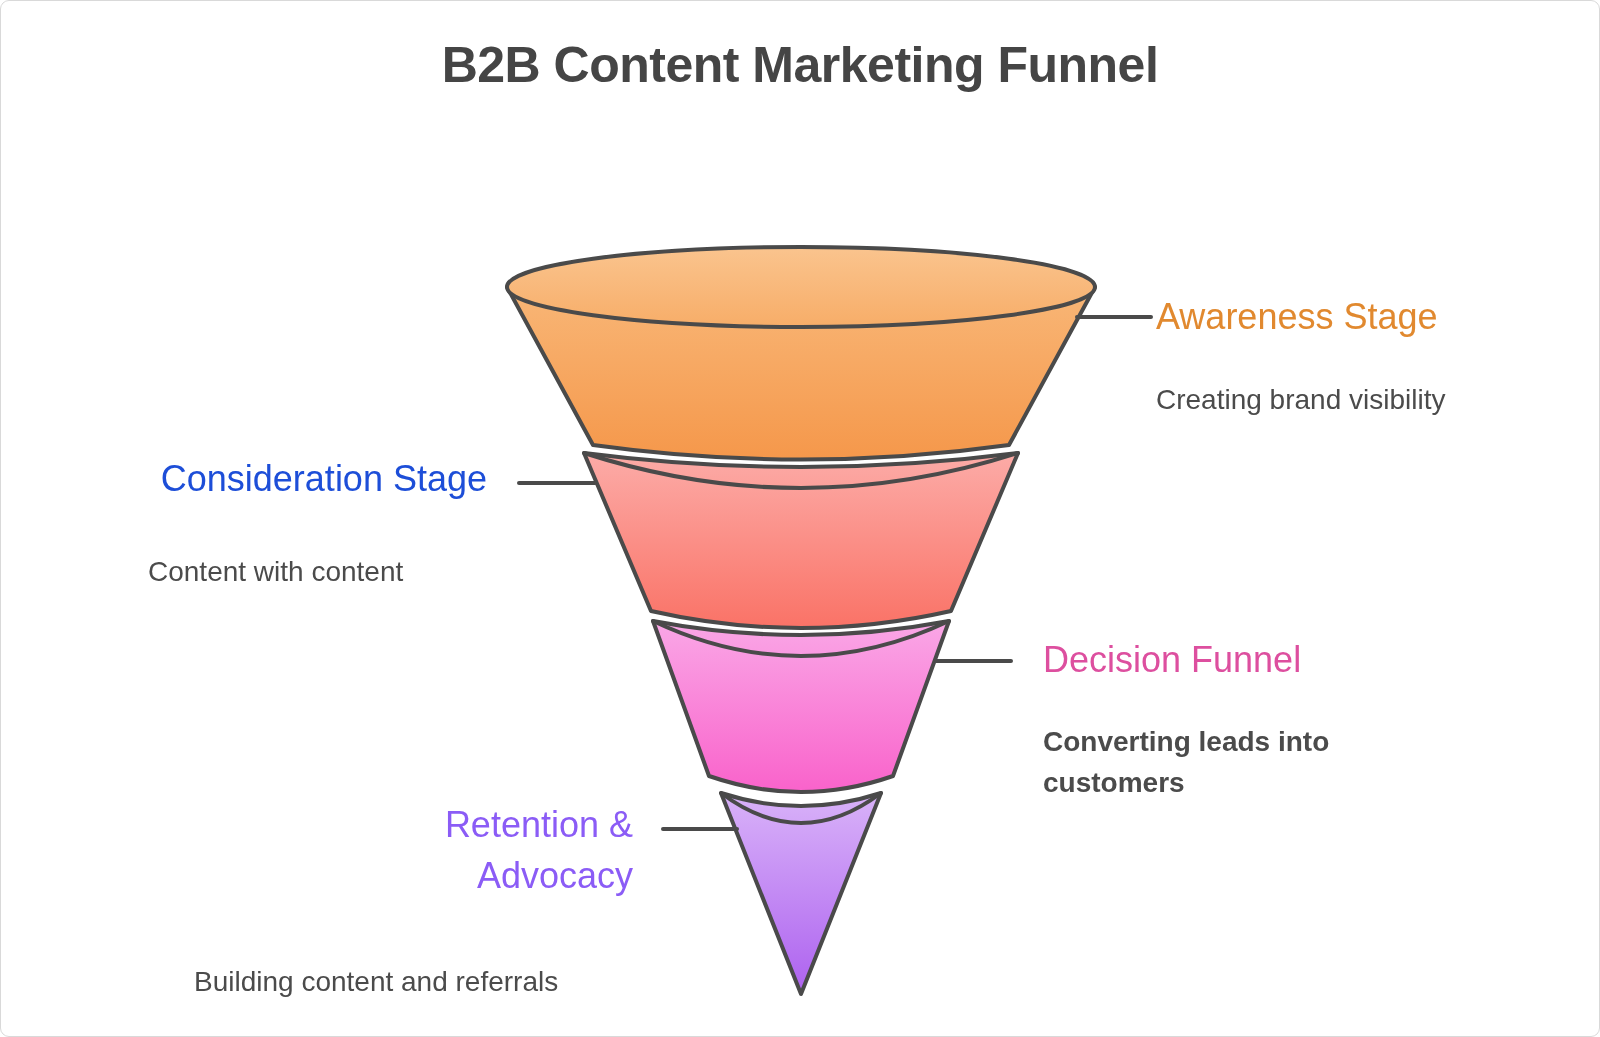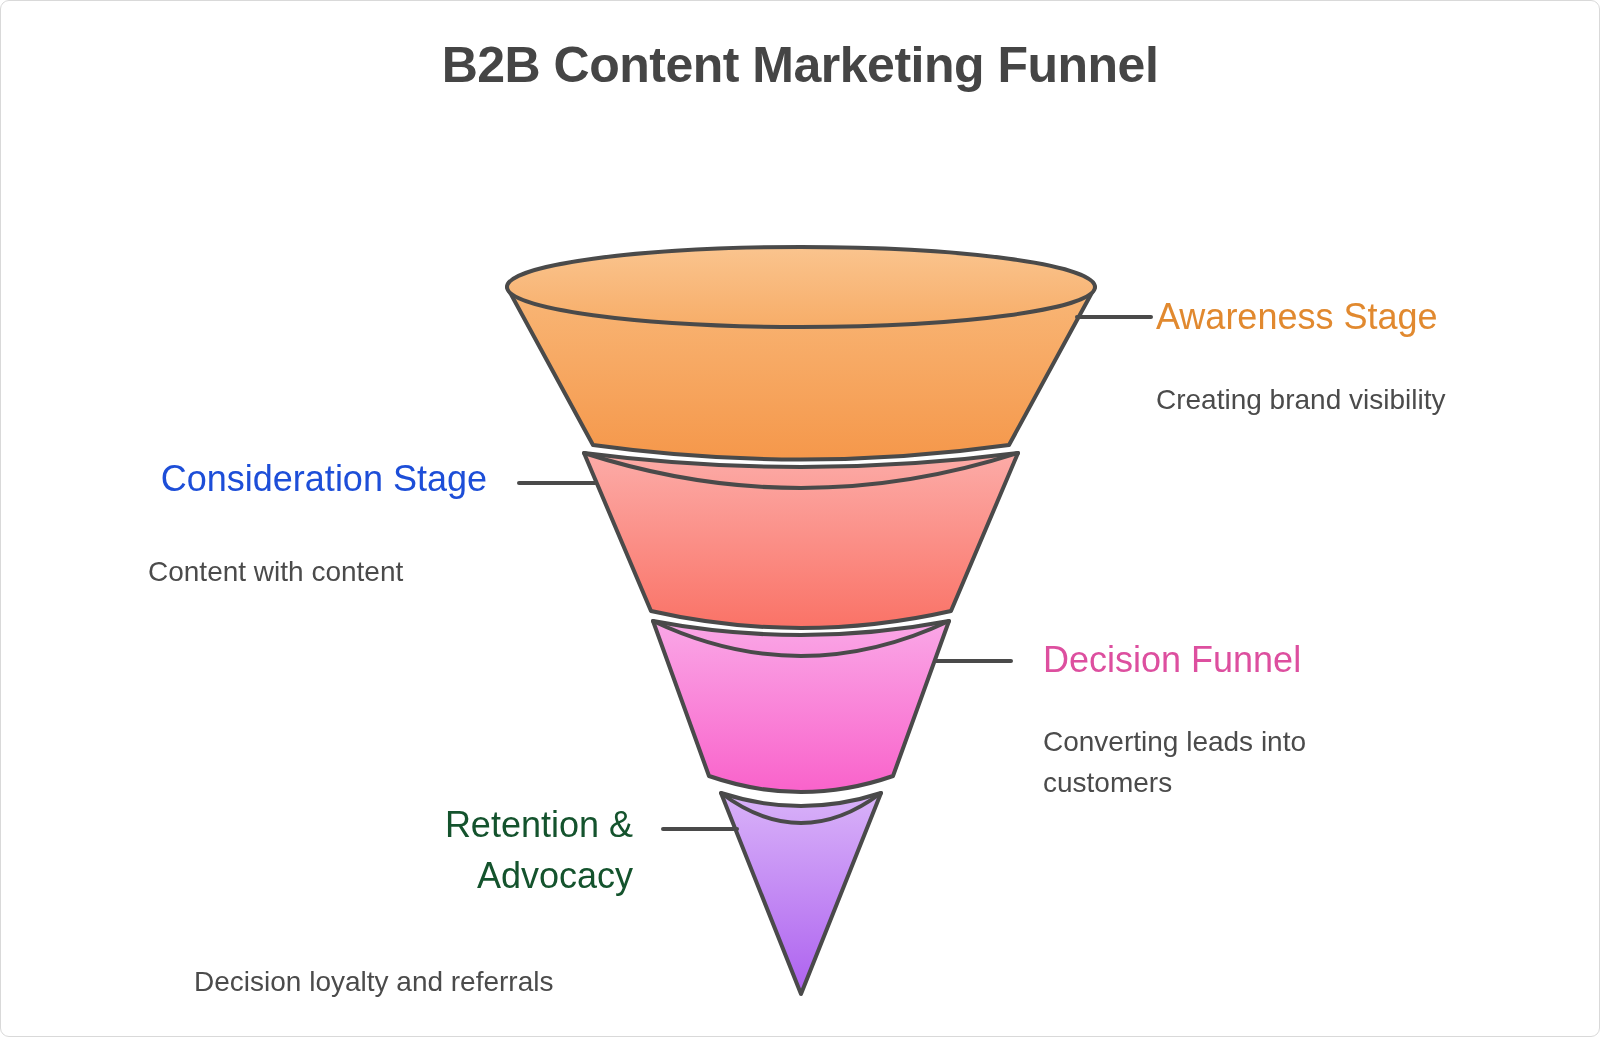--- a/index.html
+++ b/index.html
@@ -27,21 +27,21 @@
   }
   .stage-desc{
     position:absolute;
     font-size:28px;font-weight:normal;line-height:1.45;
   }
   .h-awareness{left:1155px;top:294px;}
   .d-awareness{left:1155px;top:379px;}
   .h-consideration{right:1112px;top:456px;}
   .d-consideration{left:147px;top:551px;}
   .h-decision{left:1042px;top:637px;}
-  .d-decision{left:1042px;top:721px;width:350px;white-space:normal;}
+  .d-decision{left:1042px;top:721px;width:350px;white-space:normal;font-weight:bold;}
   .h-retention{left:332px;top:798px;width:300px;text-align:right;white-space:normal;line-height:1.42;}
   .d-retention{left:193px;top:961px;}
 </style>
 </head>
 <body>
 
 <div class="canvas">
 
   <h1 class="page-title" style="color: rgb(69, 69, 69);">B2B Content Marketing Funnel</h1>
 
@@ -92,16 +92,16 @@
 
   <div class="stage-heading h-awareness" style="color: rgb(225, 137, 47);">Awareness Stage</div>
   <div class="stage-desc d-awareness" style="color: rgb(75, 75, 75); text-align: center;">Creating brand visibility</div>
 
   <div class="stage-heading h-consideration" style="color: #1d4ed8;">Consideration Stage</div>
   <div class="stage-desc d-consideration" style="color: rgb(75, 75, 75);">Content with content</div>
 
   <div class="stage-heading h-decision" style="color: rgb(221, 79, 159);">Decision Funnel</div>
   <div class="stage-desc d-decision" style="color: rgb(75, 75, 75);">Converting leads into customers</div>
 
-  <div class="stage-heading h-retention" style="color: #14532d;">Retention &amp; Advocacy</div>
-  <div class="stage-desc d-retention" style="color: rgb(75, 75, 75);">Decision loyalty and referrals</div>
+  <div class="stage-heading h-retention" style="color: #8b5cf6;">Retention &amp; Advocacy</div>
+  <div class="stage-desc d-retention" style="color: rgb(75, 75, 75);">Building content and referrals</div>
 
 </div>
 
 </body></html>

